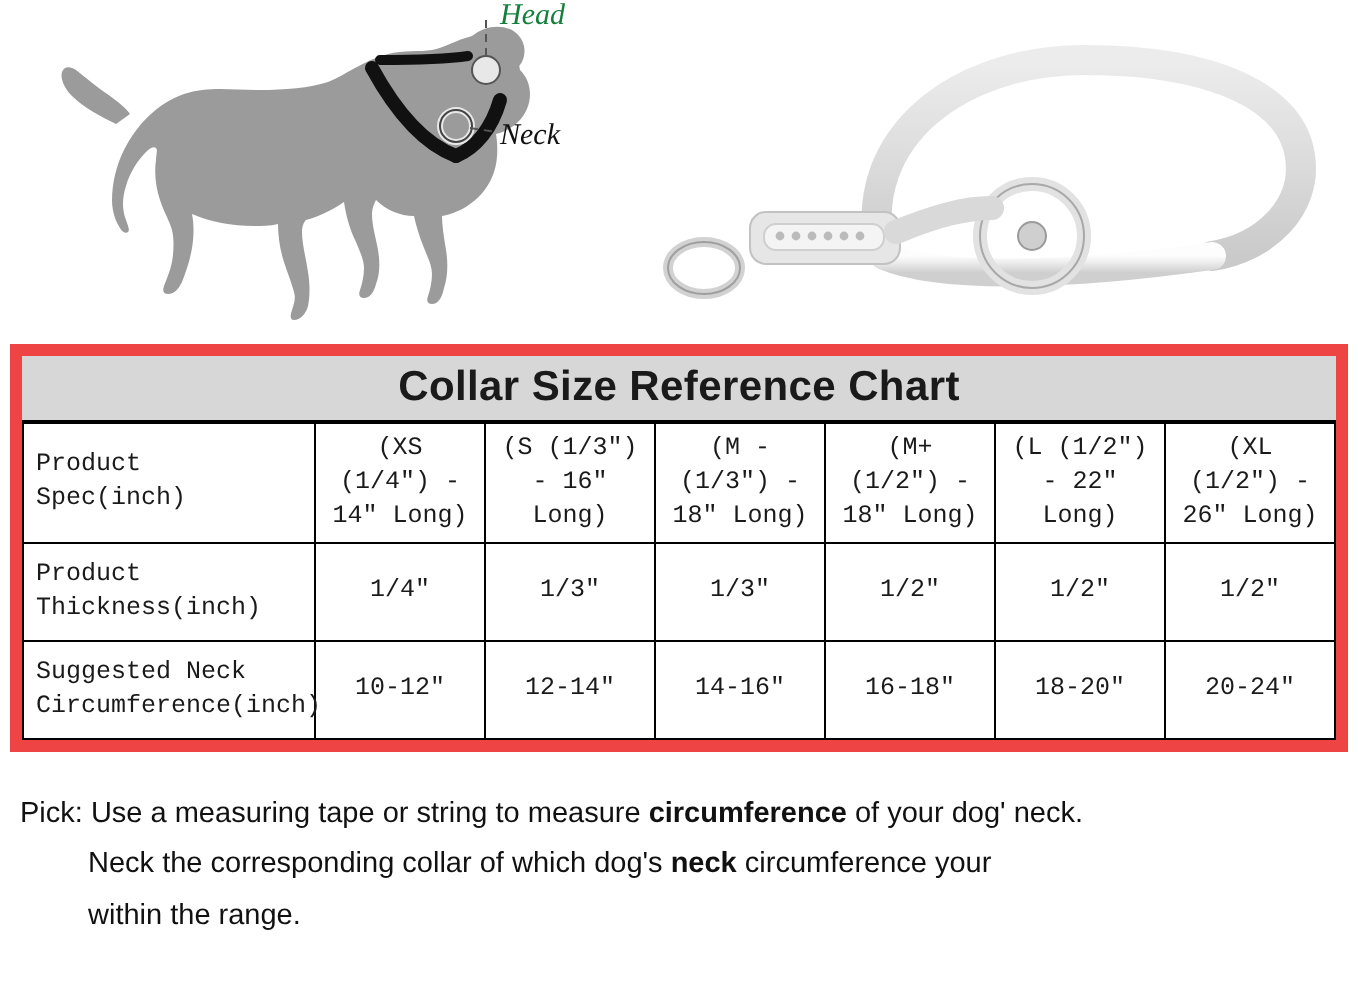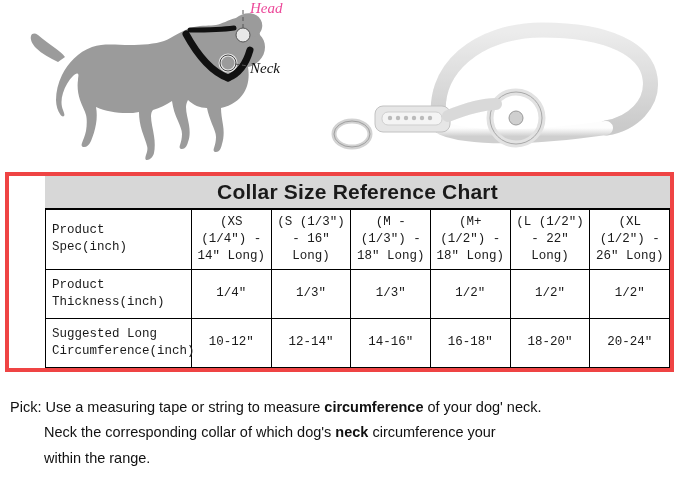--- a/index.html
+++ b/index.html
@@ -39,42 +39,41 @@
     top: 8px;
     width: 350px;
     height: 160px;
   }
   .label-head {
     position: absolute;
     left: 228px;
     top: 0px;
     font-style: italic;
     font-size: 15px;
-    color: #ec4899;
+    color: #15803d;
     font-family: "Liberation Serif", serif;
   }
   .label-neck {
     position: absolute;
     left: 228px;
     top: 60px;
     font-style: italic;
     font-size: 15px;
     color: #111;
     font-family: "Liberation Serif", serif;
   }
 
   
   .table-block {
     position: absolute;
     left: 5px;
     top: 172px;
     width: 669px;
-    border: 4px solid #ef4444;
+    border: 6px solid #ef4444;
     box-sizing: border-box;
-    padding-left: 36px;
   }
   .chart-title {
     height: 32px;
     line-height: 32px;
     text-align: center;
     font-size: 21px;
     font-weight: bold;
     background: #d7d7d7;
     border-bottom: 1px solid #000;
     letter-spacing: 0.2px;
@@ -278,21 +277,21 @@
       <tr class="thick">
         <td class="rowhead">Product Thickness(inch)</td>
         <td class="cell">1/4"</td>
         <td class="cell">1/3"</td>
         <td class="cell">1/3"</td>
         <td class="cell">1/2"</td>
         <td class="cell">1/2"</td>
         <td class="cell">1/2"</td>
       </tr>
       <tr class="circ">
-        <td class="rowhead">Suggested Long Circumference(inch)</td>
+        <td class="rowhead">Suggested Neck Circumference(inch)</td>
         <td class="cell">10-12"</td>
         <td class="cell">12-14"</td>
         <td class="cell">14-16"</td>
         <td class="cell">16-18"</td>
         <td class="cell">18-20"</td>
         <td class="cell">20-24"</td>
       </tr>
     </tbody>
       </table>
   </div>

